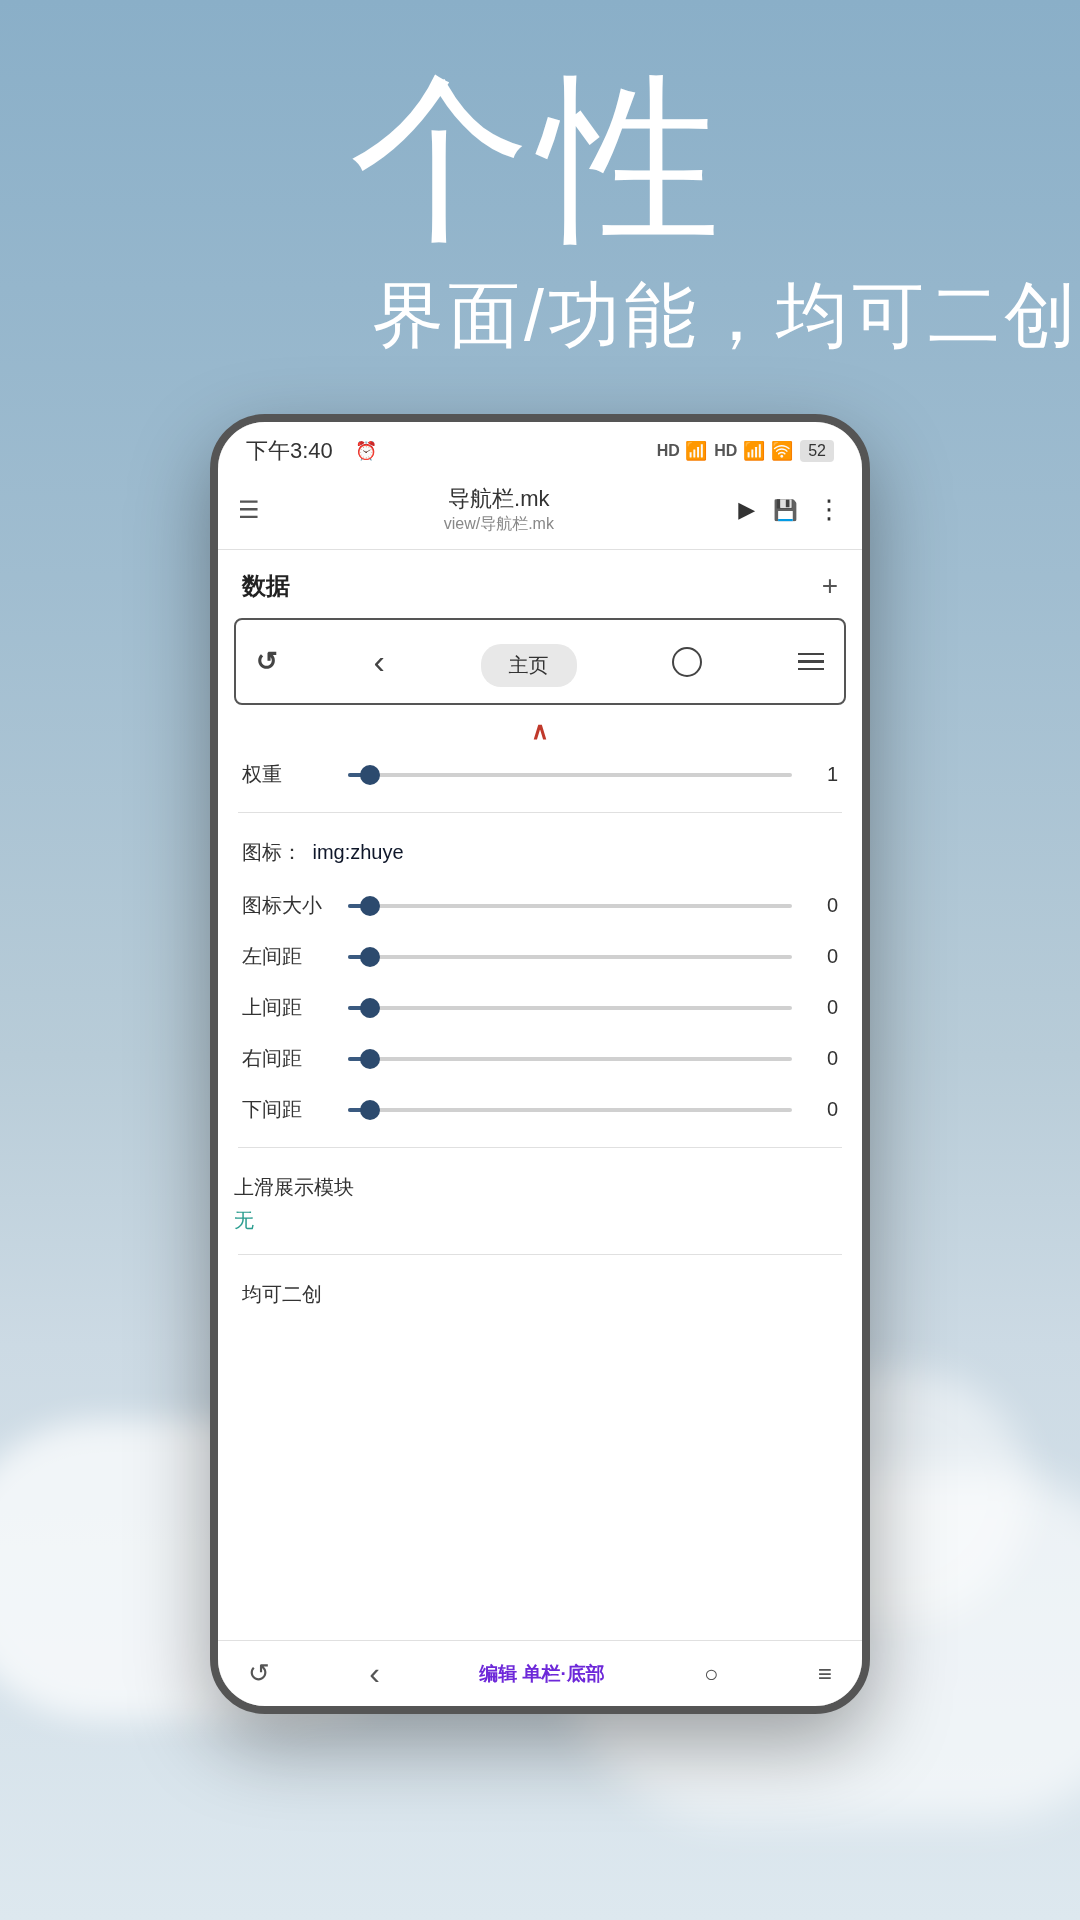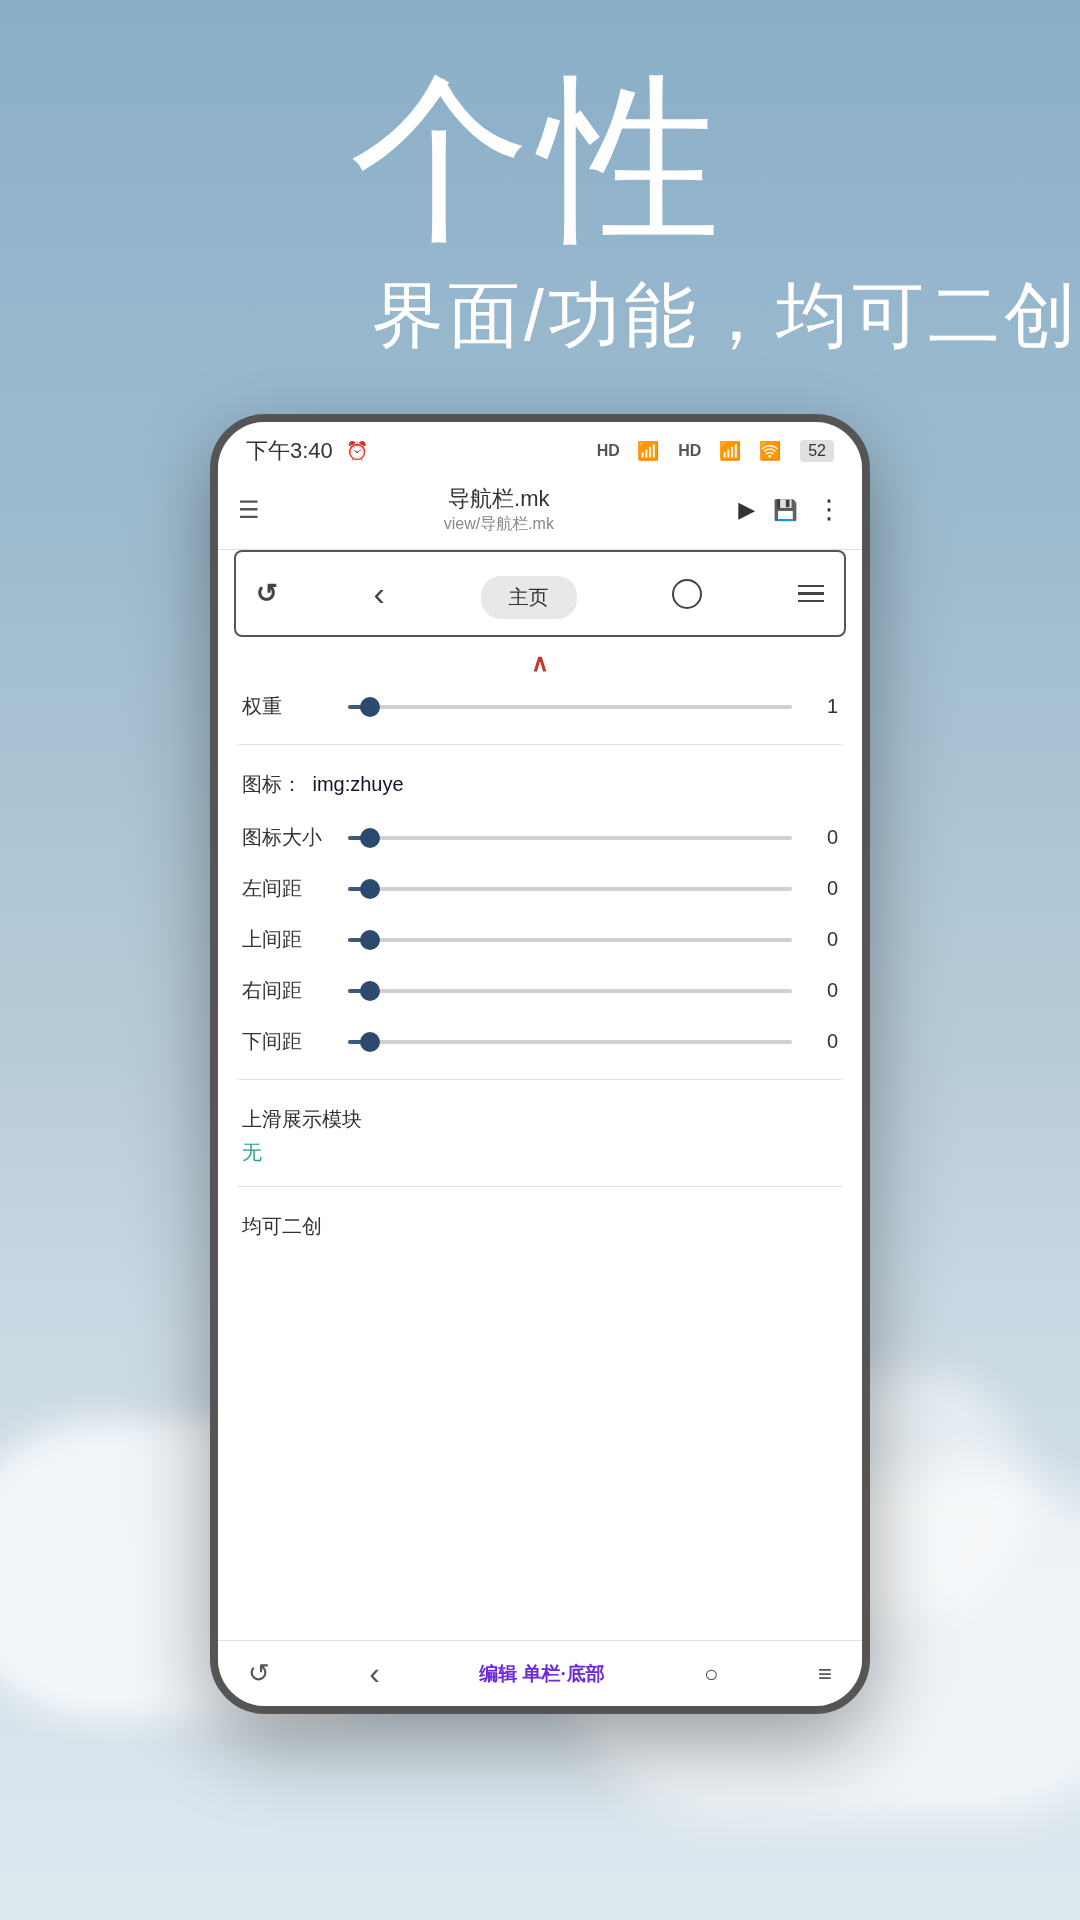--- a/index.html
+++ b/index.html
@@ -105,27 +105,27 @@
       justify-content: space-between;
       align-items: center;
       flex-shrink: 0;
     }
 
     .status-time {
       font-size: 22px;
       color: #333;
       display: flex;
       align-items: center;
-      gap: 14px;
+      gap: 23px;
     }
 
     .status-icons {
       display: flex;
       align-items: center;
-      gap: 18px;
+      gap: 6px;
     }
 
     .status-icon-text {
       font-size: 18px;
       color: #333;
     }
 
     
     .app-bar {
       background: white;
@@ -326,21 +326,21 @@
 
     .prop-value {
       font-size: 20px;
       color: #0f172a;
       display: inline;
       margin-left: 6px;
     }
 
     
     .module-row {
-      padding: 14px 24px 8px;
+      padding: 14px 16px 8px;
     }
 
     .module-label {
       font-size: 20px;
       color: #333;
       margin-bottom: 6px;
     }
 
     .module-value {
       font-size: 20px;
@@ -426,20 +426,24 @@
       </div>
       <div class="app-bar-actions">
         <span class="action-icon">▶</span>
         <span class="action-icon" style="font-size:20px;">💾</span>
         <span class="action-icon" style="font-size:26px;">⋮</span>
       </div>
     </div>
 
     <div class="main-content">
 
+      <div class="section-header">
+        <span class="section-title">数据</span>
+        <span class="section-add">+</span>
+      </div>
 
       <div class="preview-container">
         <span class="preview-icon" style="font-size:26px; font-weight:bold;">↺</span>
         <span class="preview-back" style="font-size:34px;">‹</span>
         <div class="preview-home-btn">
           <span>主页</span>
         </div>
         <div class="preview-circle"></div>
         <div class="preview-menu">
           <div class="preview-menu-line"></div>

